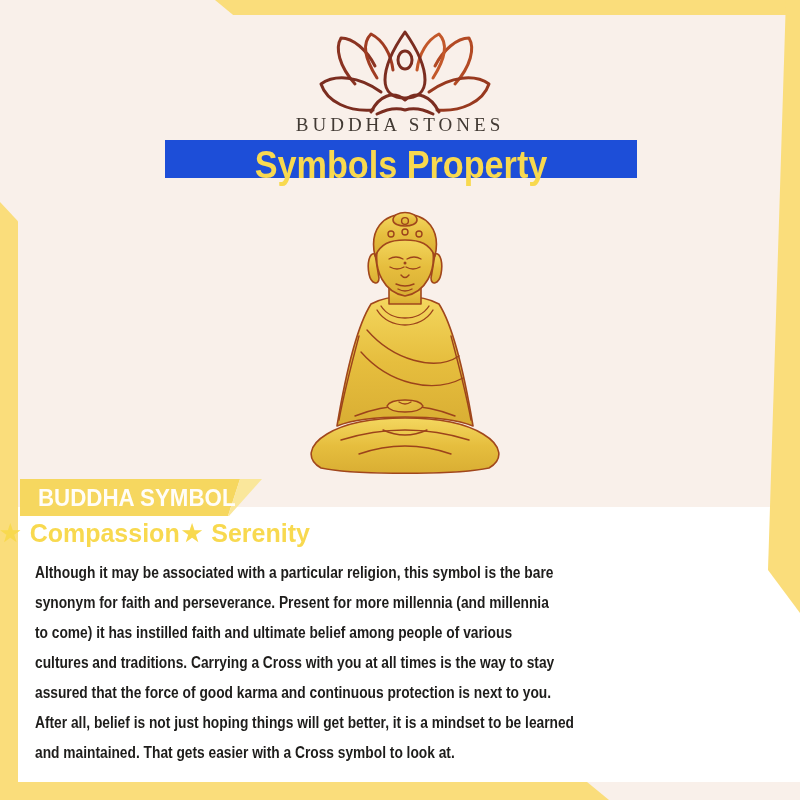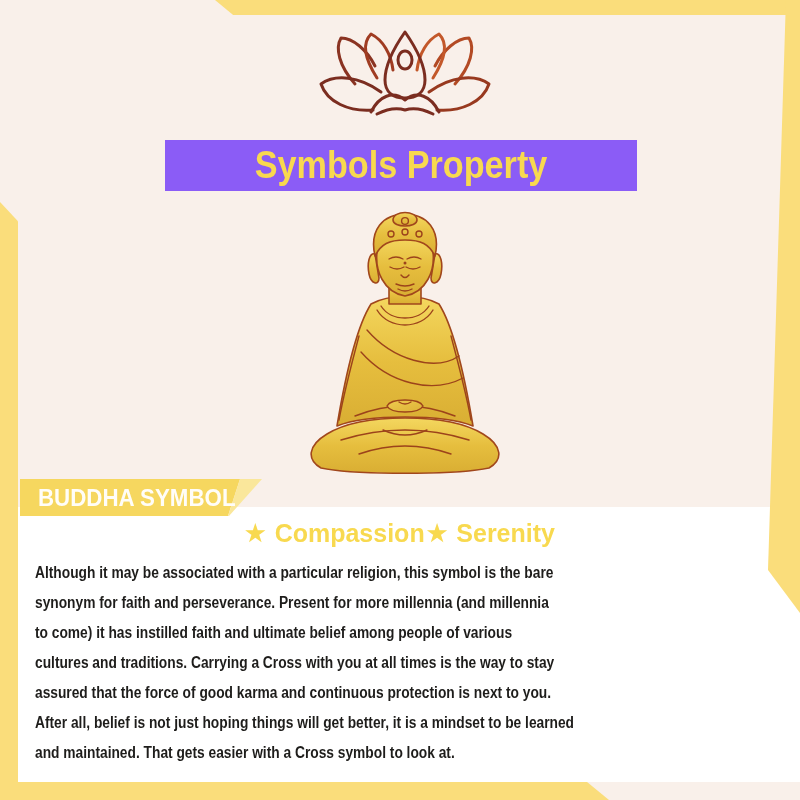--- a/index.html
+++ b/index.html
@@ -16,40 +16,40 @@
     clip-path:polygon(56% 0,100% 0,100% 100%,0 93%);}
   .accent-left{left:0;top:202px;width:18px;height:598px;
     clip-path:polygon(0 0,100% 3.2%,100% 100%,0 100%);}
   .accent-bottom{left:0;top:782px;width:609px;height:18px;
     clip-path:polygon(0 0,96.4% 0,100% 100%,0 100%);}
   
   .logo{position:absolute;left:312px;top:26px;width:186px;height:92px;}
   .brand{position:absolute;left:0;top:114px;width:800px;text-align:center;
     font-family:"Liberation Serif",serif;font-size:19px;letter-spacing:4px;
     color:#423a34;}
-  .title-banner{position:absolute;left:165px;top:140px;width:472px;height:51px;
-    background:#8b5cf6;}
+  .title-banner{position:absolute;left:165px;top:140px;width:472px;height:38px;
+    background:#1d4ed8;}
   .title-banner .title{display:block;width:100%;text-align:center;
     line-height:51px;font-size:38px;font-weight:bold;color:#f8d94f;
     transform:scaleX(0.9);transform-origin:center;white-space:nowrap;}
   
   .buddha{position:absolute;left:297px;top:208px;width:216px;height:266px;}
   
   .ribbon{position:absolute;left:20px;top:479px;width:250px;height:37px;}
   .ribbon .main{position:absolute;inset:0;background:#f6d75f;
     clip-path:polygon(0 0,88% 0,83.2% 100%,0 100%);}
   .ribbon .fold{position:absolute;inset:0;background:#fae79b;
     clip-path:polygon(88% 0,96.8% 0,83.6% 100%,83.2% 100%);}
   .ribbon .label{position:absolute;left:18px;top:0;line-height:37px;
     font-size:24px;font-weight:bold;color:#fffdf8;white-space:nowrap;
     transform:scaleX(0.93);transform-origin:left;}
   
   .white-section{position:absolute;left:0;top:507px;width:800px;height:275px;
     background:#ffffff;}
-  .features{position:absolute;left:0;top:519px;width:800px;text-align:center;
+  .features{position:absolute;left:0;top:519px;width:800px;text-align:left;
     font-size:25px;font-weight:bold;color:#f8d94f;white-space:nowrap;}
   .features .star{display:inline-block;font-size:23px;transform:translateY(-1px);}
   .features .star.first{margin-right:9px;}
   .features .star.second{margin-left:2px;margin-right:9px;}
   .body-text{position:absolute;left:35px;top:558px;width:760px;
     font-size:16px;font-weight:bold;color:#1e1d1b;}
   .body-text .line{line-height:30px;white-space:nowrap;
     transform:scaleX(0.86);transform-origin:left;}
 </style>
 </head>
@@ -74,20 +74,21 @@
       <path stroke="#98391f" d="M114,66 C136,50 160,48 174,58 C168,76 146,86 122,84"></path>
       <g stroke="#7b2d20">
         <path d="M90,6 C76,26 70,42 70,54 C70,66 78,72 90,72 C102,72 110,66 110,54 C110,42 104,26 90,6 Z"></path>
         <ellipse cx="90" cy="34" rx="7" ry="9"></ellipse>
         <path d="M56,86 C64,70 78,64 90,74 C102,64 116,70 124,86"></path>
         <path d="M62,88 C74,82 84,82 90,84 C96,82 106,82 118,88"></path>
       </g>
     </g>
   </svg>
 
+  <div class="brand">BUDDHA STONES</div>
 
   <div class="title-banner">
     <span class="title">Symbols Property</span>
   </div>
 
   <svg class="buddha" viewBox="0 0 216 266">
     <defs>
       <linearGradient id="gold" x1="0" y1="0" x2="0" y2="1">
         <stop offset="0" stop-color="#f4d75f"></stop>
         <stop offset="0.5" stop-color="#e6be3e"></stop>

